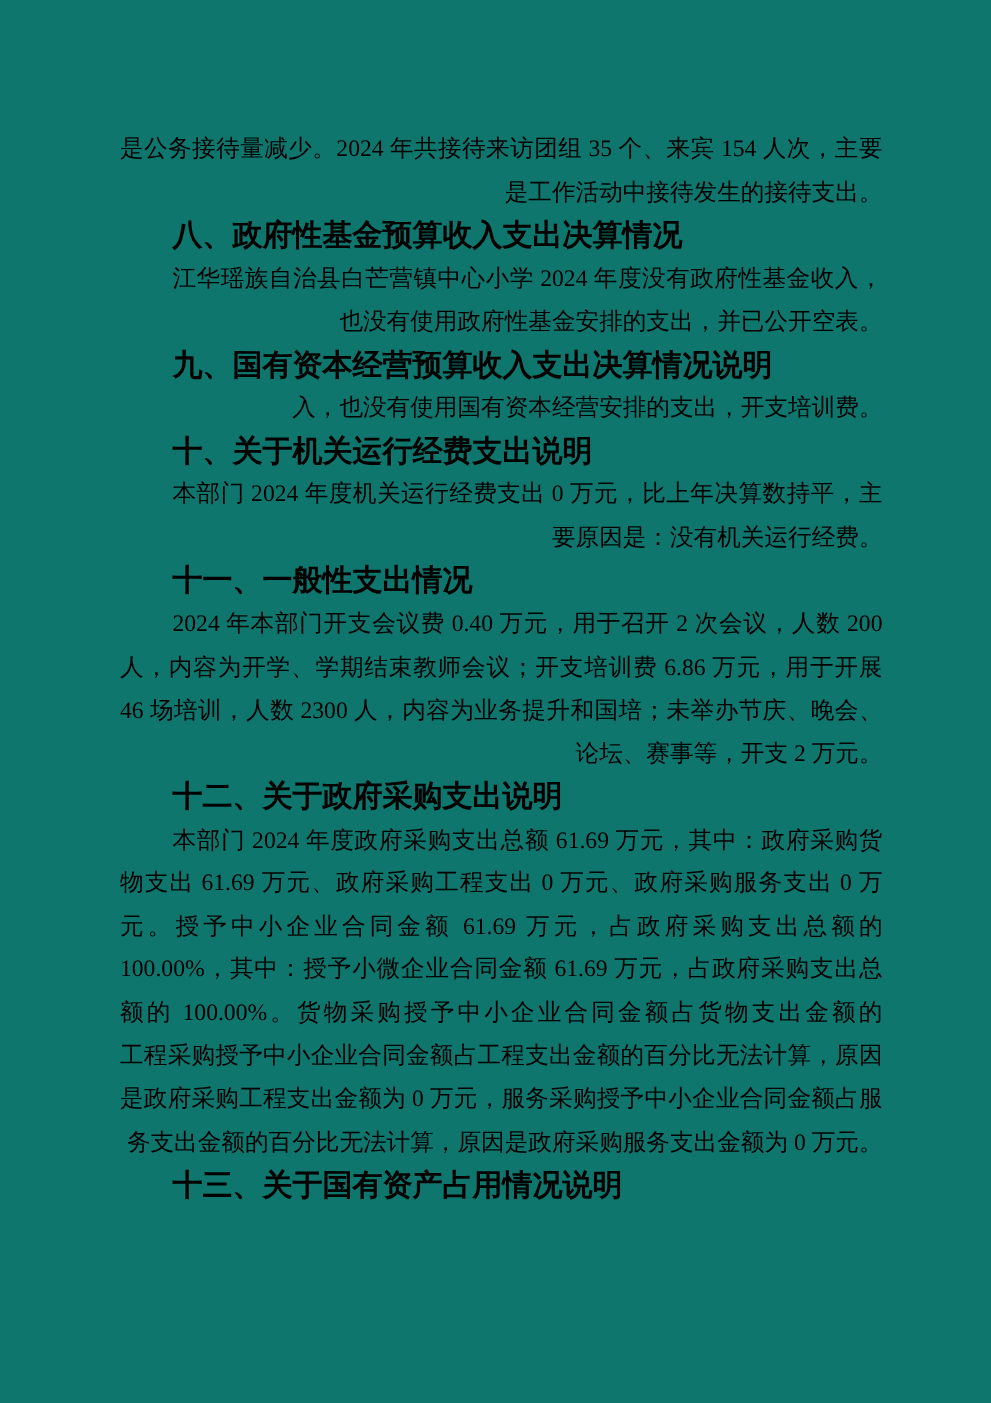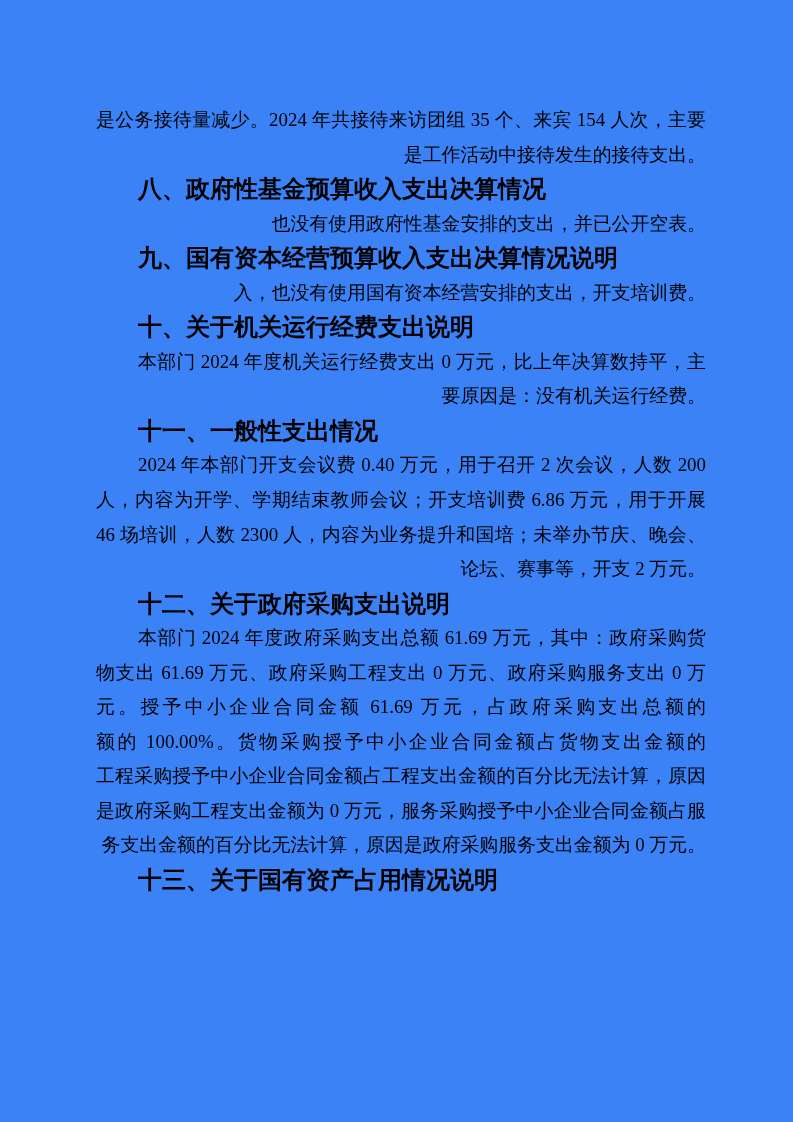--- a/index.html
+++ b/index.html
@@ -4,21 +4,21 @@
 <style>
   html, body {
     margin: 0;
     padding: 0;
     background: #ffffff;
   }
   .page {
     position: relative;
     width: 793px;
     height: 1122px;
-    background: #3b82f6;
+    background: #0f766e;
     overflow: hidden;
     font-family: "Liberation Serif", "DejaVu Serif", serif;
     color: #000000;
   }
   .content {
     position: absolute;
     left: 96px;
     top: 103px;
     width: 610px;
   }
@@ -53,34 +53,36 @@
   }
 </style>
 </head>
 <body>
 
 <div class="page">
   <div class="content" id="content">
       <div class="line just">是公务接待量减少。2024 年共接待来访团组 35 个、来宾 154 人次，主要</div>
       <div class="line nojust">是工作活动中接待发生的接待支出。</div>
       <div class="heading">八、政府性基金预算收入支出决算情况</div>
+      <div class="line just indent">江华瑶族自治县白芒营镇中心小学 2024 年度没有政府性基金收入，</div>
       <div class="line nojust">也没有使用政府性基金安排的支出，并已公开空表。</div>
       <div class="heading">九、国有资本经营预算收入支出决算情况说明</div>
       <div class="line nojust">入，也没有使用国有资本经营安排的支出，开支培训费。</div>
       <div class="heading">十、关于机关运行经费支出说明</div>
       <div class="line just indent">本部门 2024 年度机关运行经费支出 0 万元，比上年决算数持平，主</div>
       <div class="line nojust">要原因是：没有机关运行经费。</div>
       <div class="heading">十一、一般性支出情况</div>
       <div class="line just indent">2024 年本部门开支会议费 0.40 万元，用于召开 2 次会议，人数 200</div>
       <div class="line just">人，内容为开学、学期结束教师会议；开支培训费 6.86 万元，用于开展</div>
       <div class="line just">46 场培训，人数 2300 人，内容为业务提升和国培；未举办节庆、晚会、</div>
       <div class="line nojust">论坛、赛事等，开支 2 万元。</div>
       <div class="heading">十二、关于政府采购支出说明</div>
       <div class="line just indent">本部门 2024 年度政府采购支出总额 61.69 万元，其中：政府采购货</div>
       <div class="line just">物支出 61.69 万元、政府采购工程支出 0 万元、政府采购服务支出 0 万</div>
       <div class="line just">元。授予中小企业合同金额 61.69 万元，占政府采购支出总额的</div>
+      <div class="line just">100.00%，其中：授予小微企业合同金额 61.69 万元，占政府采购支出总</div>
       <div class="line just">额的 100.00%。货物采购授予中小企业合同金额占货物支出金额的 100%，</div>
       <div class="line just">工程采购授予中小企业合同金额占工程支出金额的百分比无法计算，原因</div>
       <div class="line just">是政府采购工程支出金额为 0 万元，服务采购授予中小企业合同金额占服</div>
       <div class="line nojust">务支出金额的百分比无法计算，原因是政府采购服务支出金额为 0 万元。</div>
       <div class="heading">十三、关于国有资产占用情况说明</div>
     </div>
 </div>
 
 </body></html>

